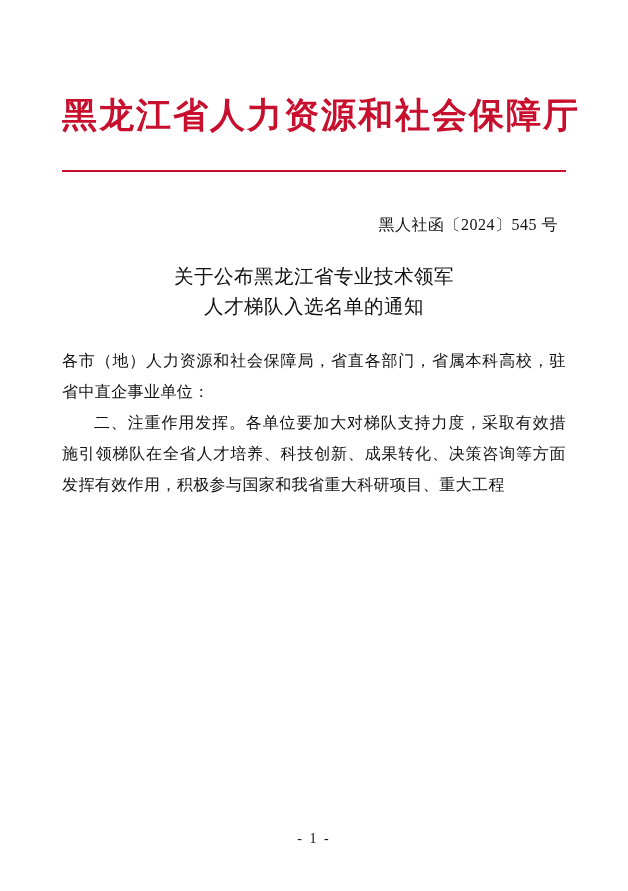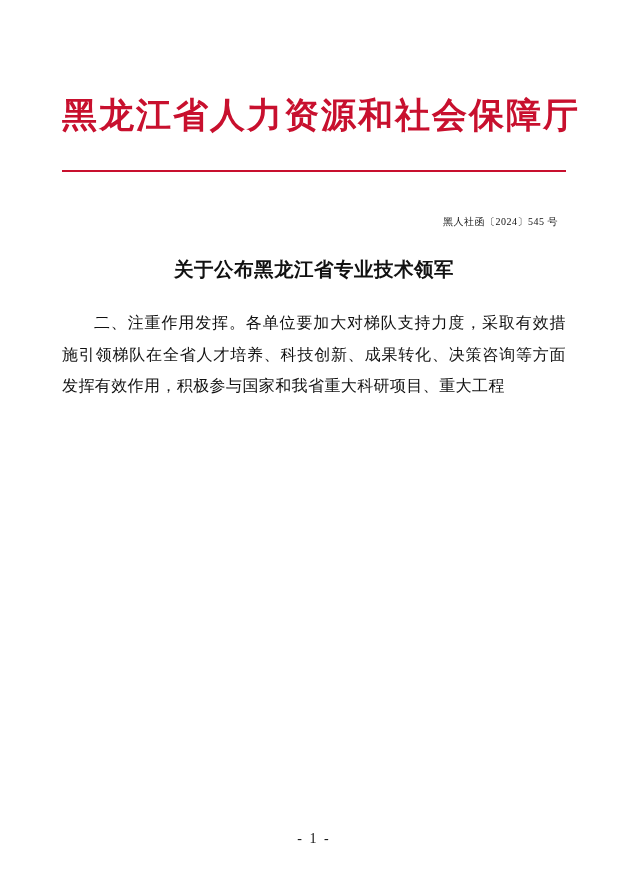--- a/index.html
+++ b/index.html
@@ -44,28 +44,28 @@
     position: absolute;
     left: 0;
     right: 0;
     top: 0;
     height: 2px;
     background: #c8102e;
   }
   .doc-number {
     margin-top: 40px;
     text-align: right;
-    font-size: 10px;
+    font-size: 16px;
     letter-spacing: 0.5px;
     padding-right: 8px;
   }
   .doc-title {
     margin-top: 26px;
     text-align: center;
-    font-weight: bold;
+    font-weight: normal;
     font-size: 19.5px;
     line-height: 1.55;
     letter-spacing: 0.5px;
   }
   .body-text {
     margin-top: 22px;
     font-size: 16px;
     line-height: 1.95;
     text-align: justify;
     text-justify: inter-ideograph;
@@ -97,21 +97,23 @@
     <div class="masthead-title">黑龙江省人力资源和社会保障厅</div>
     <div class="rule-wrap">
       <div class="rule-thick"></div>
     </div>
   </div>
 
   <div class="doc-number">黑人社函〔2024〕545 号</div>
 
   <div class="doc-title">
     <div>关于公布黑龙江省专业技术领军</div>
+    <div>人才梯队入选名单的通知</div>
   </div>
 
   <div class="body-text">
+    <p class="para">各市（地）人力资源和社会保障局，省直各部门，省属本科高校，驻省中直企事业单位：</p>
     <p class="para indent">二、注重作用发挥。各单位要加大对梯队支持力度，采取有效措施引领梯队在全省人才培养、科技创新、成果转化、决策咨询等方面发挥有效作用，积极参与国家和我省重大科研项目、重大工程</p>
   </div>
 
   <div class="page-number">- 1 -</div>
 
 </div>
 
 </body></html>

